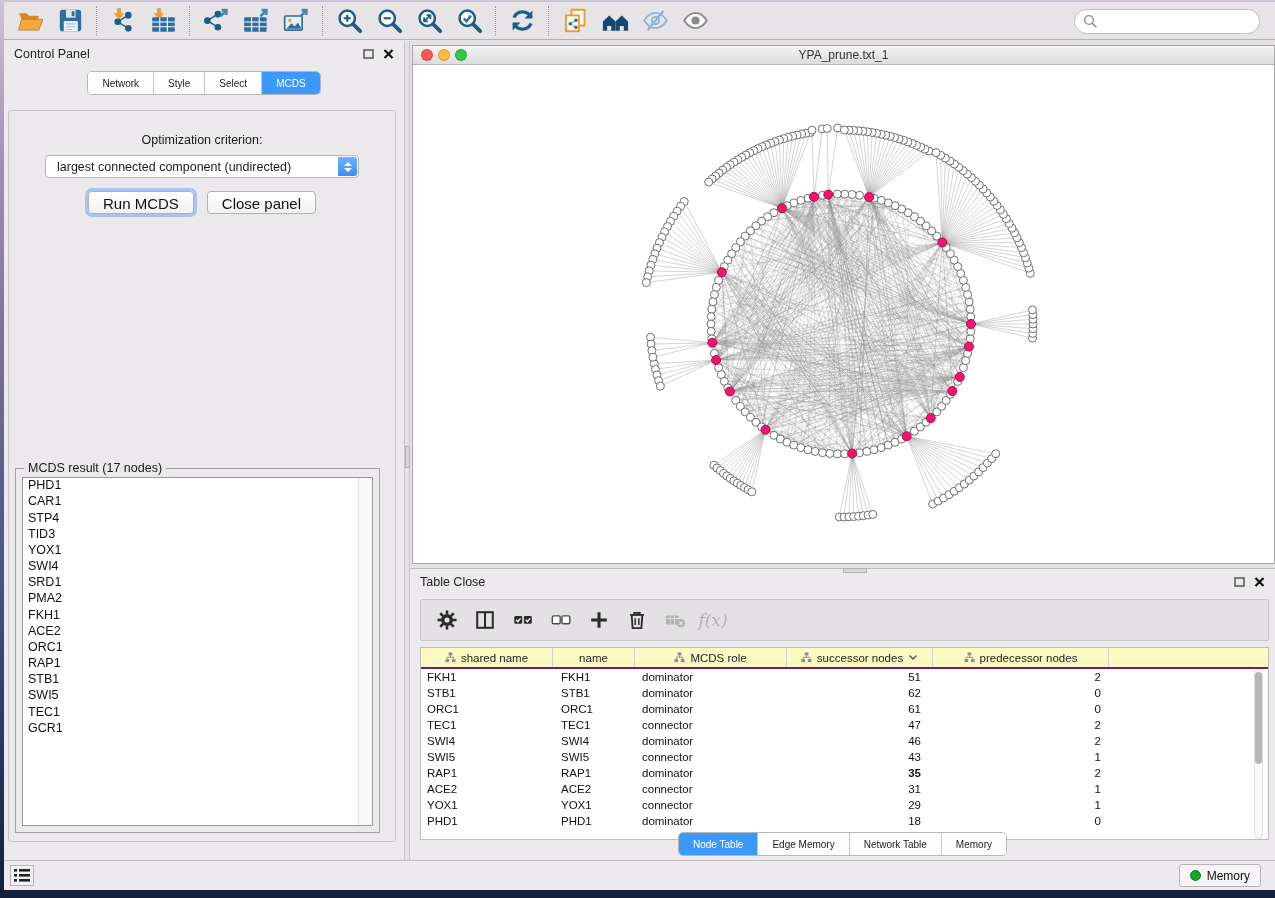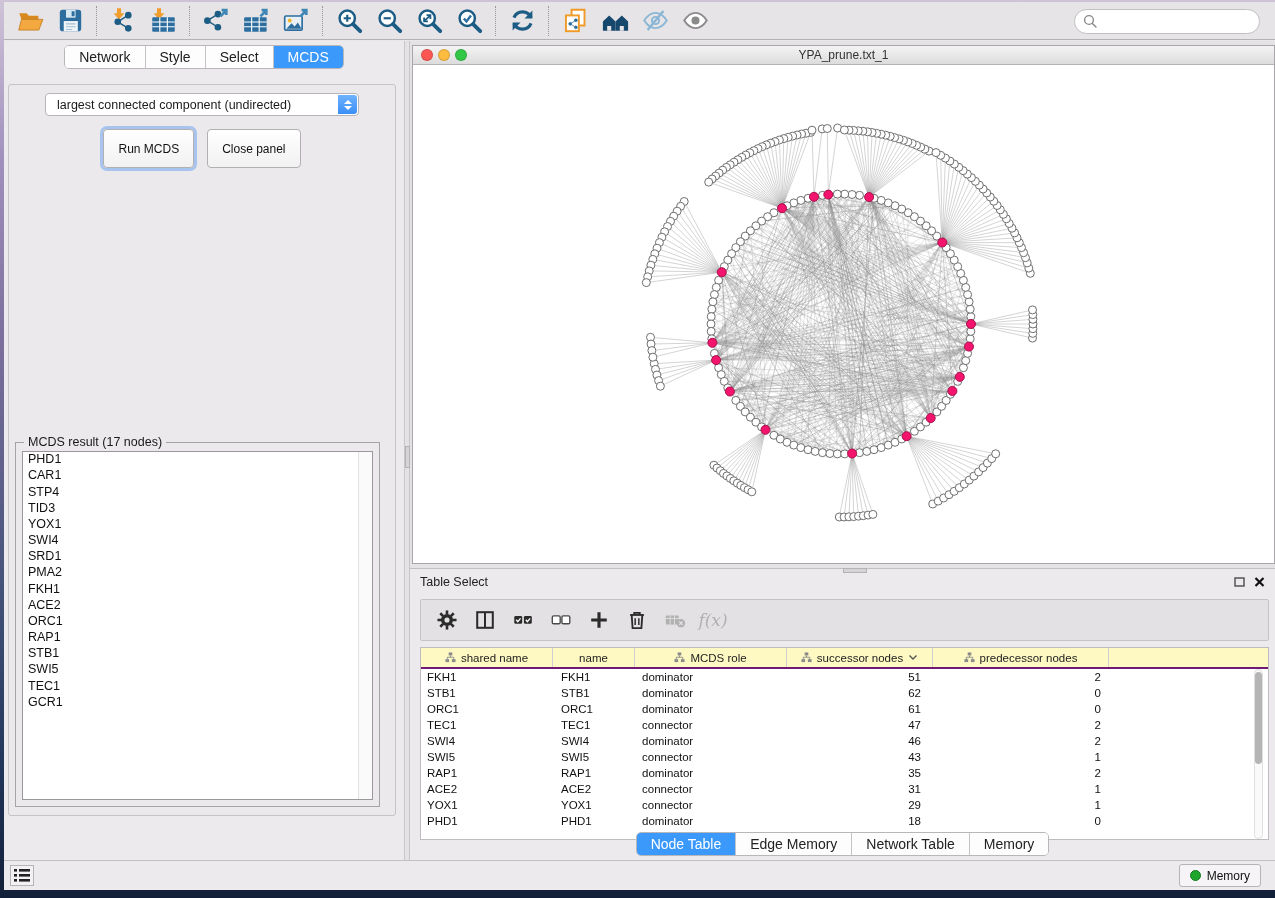--- a/index.html
+++ b/index.html
@@ -24,37 +24,37 @@
   #v-splitter{position:absolute;left:400px;top:0;width:6px;bottom:0;background:#e4e2e4;border-left:1px solid #c9c6c9;border-right:1px solid #c9c6c9;}
   #v-handle{position:absolute;left:0;top:405px;width:5px;height:22px;background:#d6d4d6;border:1px solid #b5b2b5;}
   #right-side{position:absolute;left:406px;top:0;right:0;bottom:0;}
   
   .panel-head{height:26px;display:flex;align-items:center;padding:0 10px;}
   .panel-title{font-size:12.5px;color:#222;}
   .panel-icons{margin-left:auto;display:flex;gap:9px;align-items:center;}
   .picon{background:none;border:none;padding:0;display:flex;}
   #cp-tabs{display:flex;justify-content:center;margin-top:4px;position:relative;z-index:2;}
   .seg{display:flex;border:1px solid #b9b6b9;border-radius:5px;overflow:hidden;background:#fff;}
-  .seg button{border:none;background:#fdfdfd;font-family:"Liberation Sans",sans-serif;font-size:14px;
+  .seg button{border:none;background:#fdfdfd;font-family:"Liberation Sans",sans-serif;font-size:10px;
     padding:3px 14px;color:#222;border-right:1px solid #c6c3c6;height:22px;}
   .seg button:last-child{border-right:none;}
   .seg button.active{background:#3b99fc;color:#fff;}
   #cp-inner{position:absolute;left:4px;right:8px;top:15px;bottom:12px;background:#ebe9eb;
     border:1px solid #c6c3c6;border-radius:3px;}
   #opt-label{text-align:center;margin-top:22px;font-size:12.5px;}
   #criterion{position:relative;margin:8px auto 0;width:314px;height:23px;background:#fff;
     border:1px solid #b7b4b7;border-radius:4px;display:flex;align-items:center;padding-left:11px;font-size:12.5px;}
   #criterion .stepper{position:absolute;right:1px;top:1px;bottom:1px;width:19px;border-radius:0 3px 3px 0;
     background:linear-gradient(180deg,#6fb2fd,#3b8ef5);display:flex;flex-direction:column;align-items:center;justify-content:center;gap:2px;}
   .stepper i{width:0;height:0;border-left:4px solid transparent;border-right:4px solid transparent;}
   .stepper .up{border-bottom:4px solid #fff;}
   .stepper .dn{border-top:4px solid #fff;}
   #cp-buttons{display:flex;justify-content:center;gap:13px;margin-top:13px;}
   .mac-btn{background:linear-gradient(180deg,#fff,#f1f1f1);border:1px solid #b3b0b3;border-radius:4px;
-    font-family:"Liberation Sans",sans-serif;font-size:12px;padding:3px 14px;height:39px;color:#111;}
+    font-family:"Liberation Sans",sans-serif;font-size:15px;padding:3px 14px;height:23px;color:#111;}
   .mac-btn.focus{box-shadow:0 0 0 3px rgba(110,165,240,.55);}
   #result-box{position:absolute;left:6px;right:15px;top:357px;bottom:8px;border:1px solid #a6a3a6;
     background:#ebe9eb;}
   #result-title{position:absolute;left:8px;top:-8px;background:#ebe9eb;padding:0 4px;font-size:12.5px;}
   #result-list{position:absolute;left:6px;right:6px;top:8px;bottom:6px;background:#fff;border:1px solid #9b989b;
     overflow:hidden;}
   #result-scroll{position:absolute;right:0;top:0;bottom:0;width:14px;background:#fafafa;border-left:1px solid #e2e2e2;}
   .mcds-item{padding:1.2px 0 1.2px 5px;font-size:12.5px;line-height:13.8px;color:#111;}
   
   #network-view{position:absolute;left:2px;top:4px;right:0;height:519px;border:1px solid #a9a6a9;background:#fff;}
@@ -281,30 +281,46 @@
               <line x1="9.4" y1="9.4" x2="13" y2="13" stroke="#8a8a8a" stroke-width="1.4" stroke-linecap="round"></line>
             </svg>
         </span>
         <input id="search-input" placeholder="" style="">
       </div>
     </div>
 
     <div id="main">
 
       <div id="control-panel">
+        <div class="panel-head">
+          <span class="panel-title">Control Panel</span>
+          <span class="panel-icons">
+            <button class="picon">
+              <svg width="11" height="10">
+                  <rect x="1" y="1" width="9" height="8" fill="none" stroke="#555" stroke-width="1.5"></rect>
+                </svg>
+            </button>
+            <button class="picon">
+              <svg width="11" height="10">
+                  <path d="M1.5 1l8 8M9.5 1l-8 8" stroke="#111" stroke-width="2.2"></path>
+                </svg>
+            </button>
+          </span>
+        </div>
         <div id="cp-tabs">
             <div class="seg" id="cp-seg">
               <button>Network</button>
               <button>Style</button>
               <button>Select</button>
               <button class="active">MCDS</button>
             </div>
           </div>
         <div style="position:relative;height:calc(100% - 60px);">
           <div id="cp-inner">
+            <div id="opt-label">Optimization criterion:</div>
             <div id="criterion">
               <span>largest connected component (undirected)</span>
               <span class="stepper">
                   <i class="up"></i>
                   <i class="dn"></i>
                 </span>
             </div>
             <div id="cp-buttons">
               <button class="mac-btn focus">Run MCDS</button>
               <button class="mac-btn">Close panel</button>
@@ -1259,21 +1275,21 @@
                   <circle cx="303.1" cy="294.1" r="4.5" fill="#f3146e" stroke="#a90f4c" stroke-width="1"></circle>
                   <circle cx="299.4" cy="276.8" r="4.5" fill="#f3146e" stroke="#a90f4c" stroke-width="1"></circle>
                   <circle cx="308.8" cy="206.2" r="4.5" fill="#f3146e" stroke="#a90f4c" stroke-width="1"></circle>
                 </g>
               </svg></div>
         </div>
 
         <div id="table-panel">
           <div id="h-handle"></div>
           <div class="panel-head">
-            <span class="panel-title">Table Select</span>
+            <span class="panel-title">Table Close</span>
             <span class="panel-icons">
               <button class="picon">
                 <svg width="11" height="10">
                     <rect x="1" y="1" width="9" height="8" fill="none" stroke="#555" stroke-width="1.5"></rect>
                   </svg>
               </button>
               <button class="picon">
                 <svg width="11" height="10">
                     <path d="M1.5 1l8 8M9.5 1l-8 8" stroke="#111" stroke-width="2.2"></path>
                   </svg>
@@ -1465,21 +1481,21 @@
                   <div class="td" style="width: 132px; text-align: left; padding-left: 6px; padding-right: 0px;">SWI5</div>
                   <div class="td" style="width: 82px; text-align: left; padding-left: 8px; padding-right: 0px;">SWI5</div>
                   <div class="td" style="width: 152px; text-align: left; padding-left: 7px; padding-right: 0px;">connector</div>
                   <div class="td" style="width: 146px; text-align: right; padding-left: 0px; padding-right: 12px;">43</div>
                   <div class="td" style="width: 176px; text-align: right; padding-left: 0px; padding-right: 8px;">1</div>
                 </div>
                 <div class="tr">
                   <div class="td" style="width: 132px; text-align: left; padding-left: 6px; padding-right: 0px;">RAP1</div>
                   <div class="td" style="width: 82px; text-align: left; padding-left: 8px; padding-right: 0px;">RAP1</div>
                   <div class="td" style="width: 152px; text-align: left; padding-left: 7px; padding-right: 0px;">dominator</div>
-                  <div class="td" style="width: 146px; text-align: right; padding-left: 0px; padding-right: 12px;">35</div>
+                  <div class="td" style="width: 146px; text-align: right; padding-left: 0px; padding-right: 12px; font-weight: bold;">35</div>
                   <div class="td" style="width: 176px; text-align: right; padding-left: 0px; padding-right: 8px;">2</div>
                 </div>
                 <div class="tr">
                   <div class="td" style="width: 132px; text-align: left; padding-left: 6px; padding-right: 0px;">ACE2</div>
                   <div class="td" style="width: 82px; text-align: left; padding-left: 8px; padding-right: 0px;">ACE2</div>
                   <div class="td" style="width: 152px; text-align: left; padding-left: 7px; padding-right: 0px;">connector</div>
                   <div class="td" style="width: 146px; text-align: right; padding-left: 0px; padding-right: 12px;">31</div>
                   <div class="td" style="width: 176px; text-align: right; padding-left: 0px; padding-right: 8px;">1</div>
                 </div>
                 <div class="tr">

